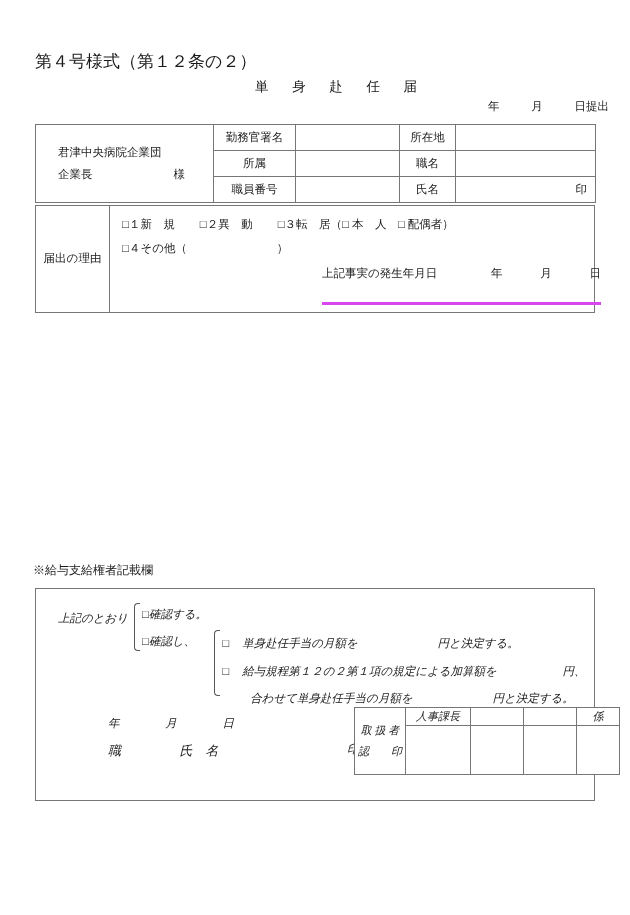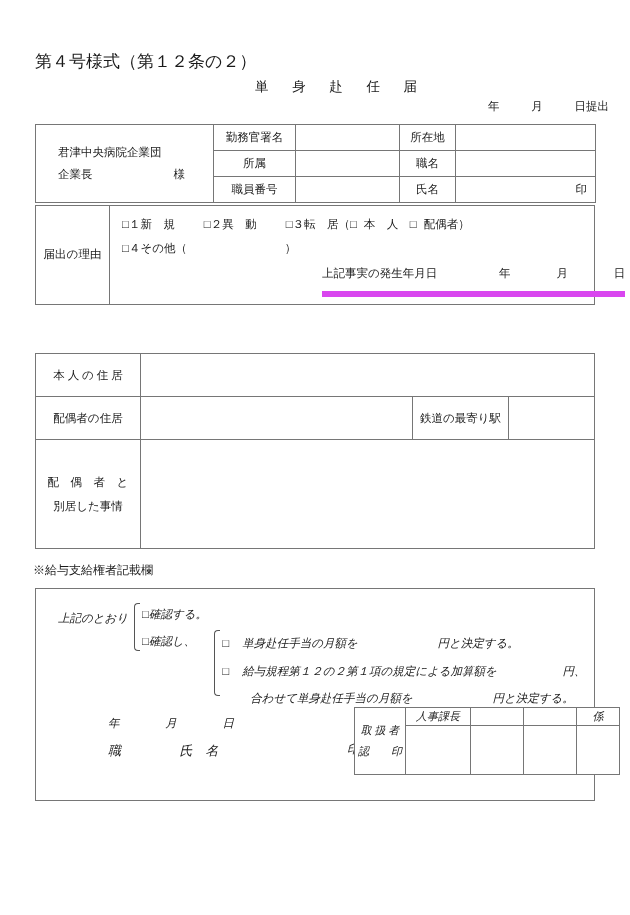--- a/index.html
+++ b/index.html
@@ -78,40 +78,40 @@
     text-align: right;
     padding-right: 8px !important;
   }
 
   
   #table-reason {
     position: absolute;
     left: 35px; top: 205px;
     width: 560px;
   }
-  #table-reason td { vertical-align: middle; font-family: Liberation Mono, monospace; }
+  #table-reason td { vertical-align: middle; }
   .reason-label {
     width: 74px;
     text-align: center;
     font-size: 11.5px;
   }
   .reason-body {
     padding: 7px 0 7px 12px !important;
     line-height: 2.05;
   }
   .chk { font-size: 11.5px; }
   .reason-row1 span.opt { margin-right: 22px; }
   .occur-line {
     margin-top: 2px;
     padding-left: 200px;
   }
   .occur-inner {
     display: inline-block;
-    border-bottom: 6px solid #d946ef;
-    padding-bottom: 5px;
+    border-bottom: 3px solid #d946ef;
+    padding-bottom: 16px;
     white-space: nowrap;
   }
   .occur-inner .gap-s { display: inline-block; width: 48px; }
   .occur-inner .gap-m { display: inline-block; width: 32px; }
 
   
   #statement {
     left: 43px; top: 306px;
     font-size: 12px;
   }
@@ -320,47 +320,20 @@
             <span class="gap-m"></span>
             <span>日</span>
           </span>
         </div>
       </td>
     </tr>
   </tbody>
     </table>
 
 
-  <table class="frm" id="table-residence">
-    <colgroup>
-      <col style="width:105px">
-        <col>
-        <col style="width:96px">
-        <col style="width:86px">
-    </colgroup>
-    <tbody>
-        <tr>
-      <td class="res-label" style="height:42px">本 人 の 住 居</td>
-      <td colspan="3"></td>
-    </tr>
-    <tr>
-      <td class="res-label" style="height:42px">配偶者の住居</td>
-      <td></td>
-      <td class="ctr">鉄道の最寄り駅</td>
-      <td></td>
-    </tr>
-    <tr>
-      <td class="res-label res-tall" style="height:108px">
-        <div>配　偶　者　と</div>
-        <div>別居した事情</div>
-      </td>
-      <td colspan="3"></td>
-    </tr>
-  </tbody>
-    </table>
 
   <div class="abs" id="payer-heading">※給与支給権者記載欄</div>
 
   <table class="frm" id="table-payer">
     <tbody>
         <tr>
       <td style="height:211px">
         <div class="payer-inner">
 
           <div id="confirm-block">

